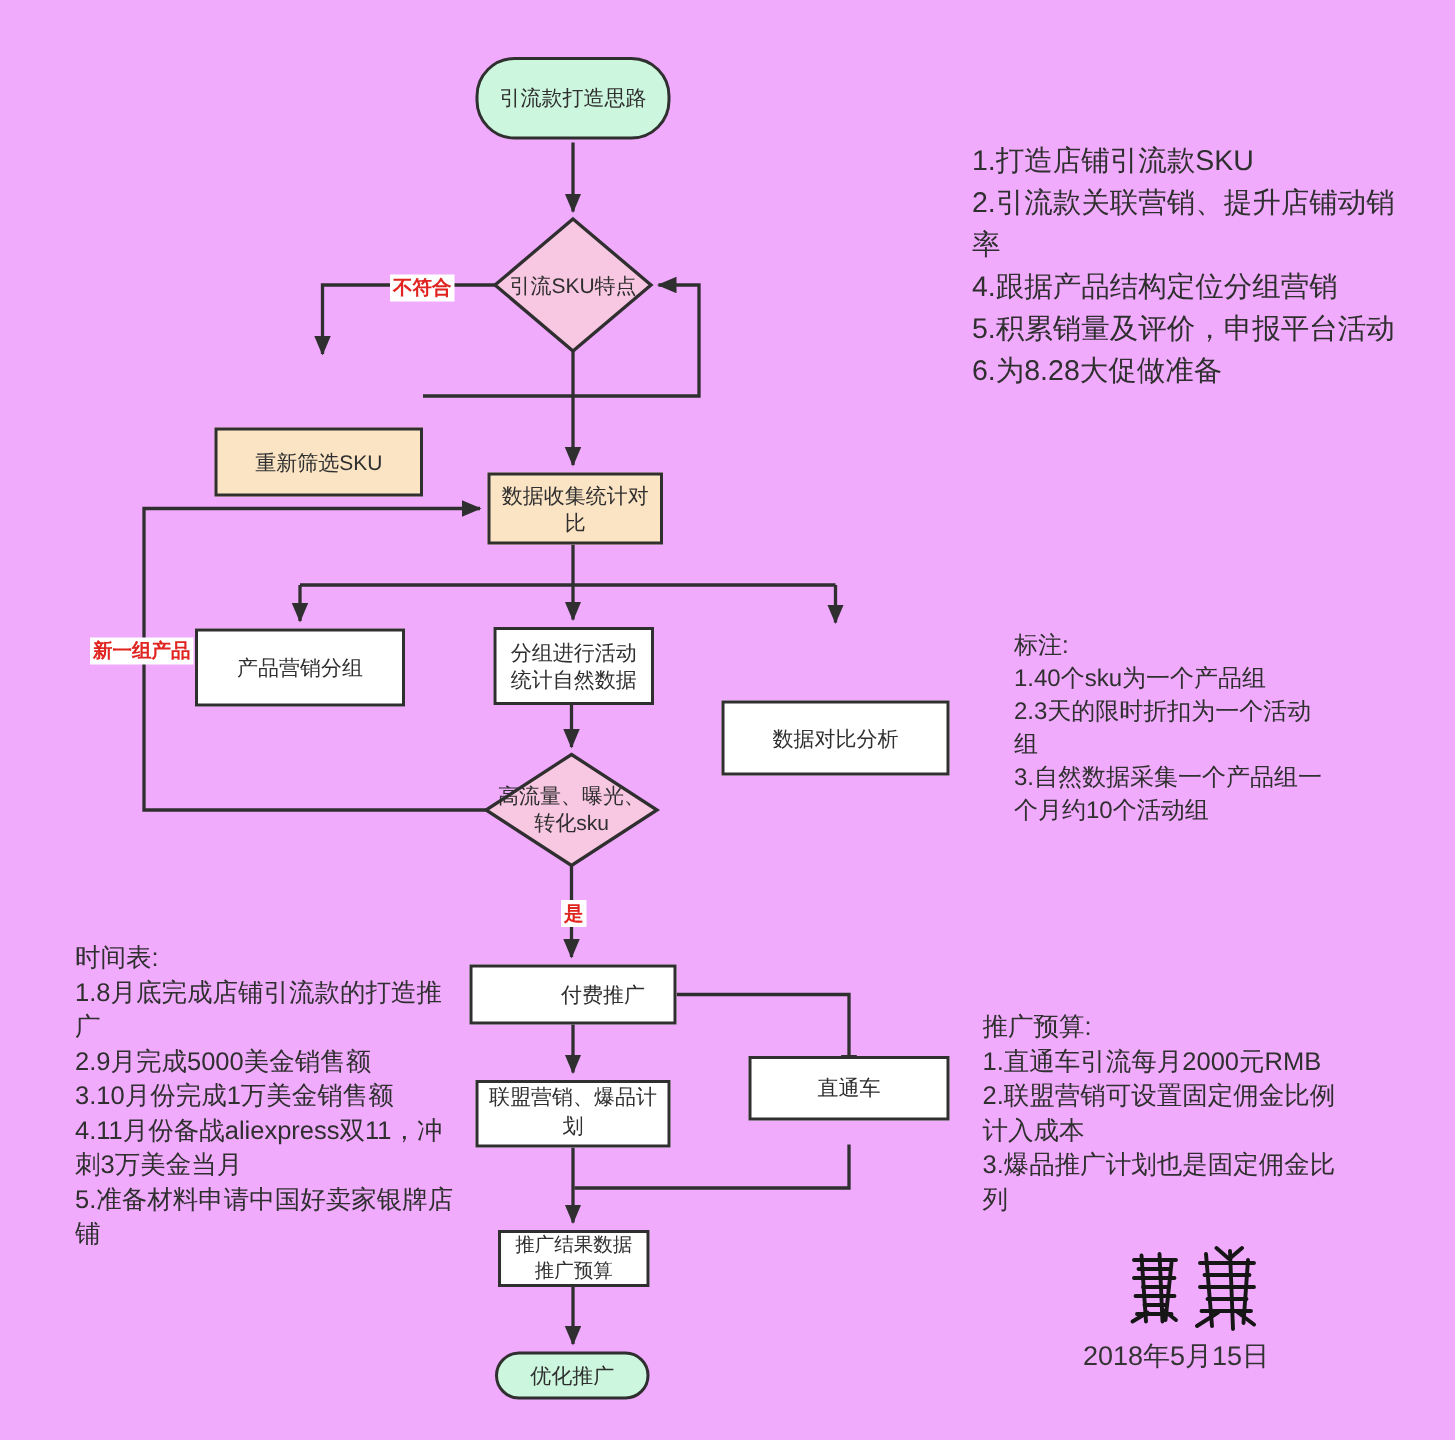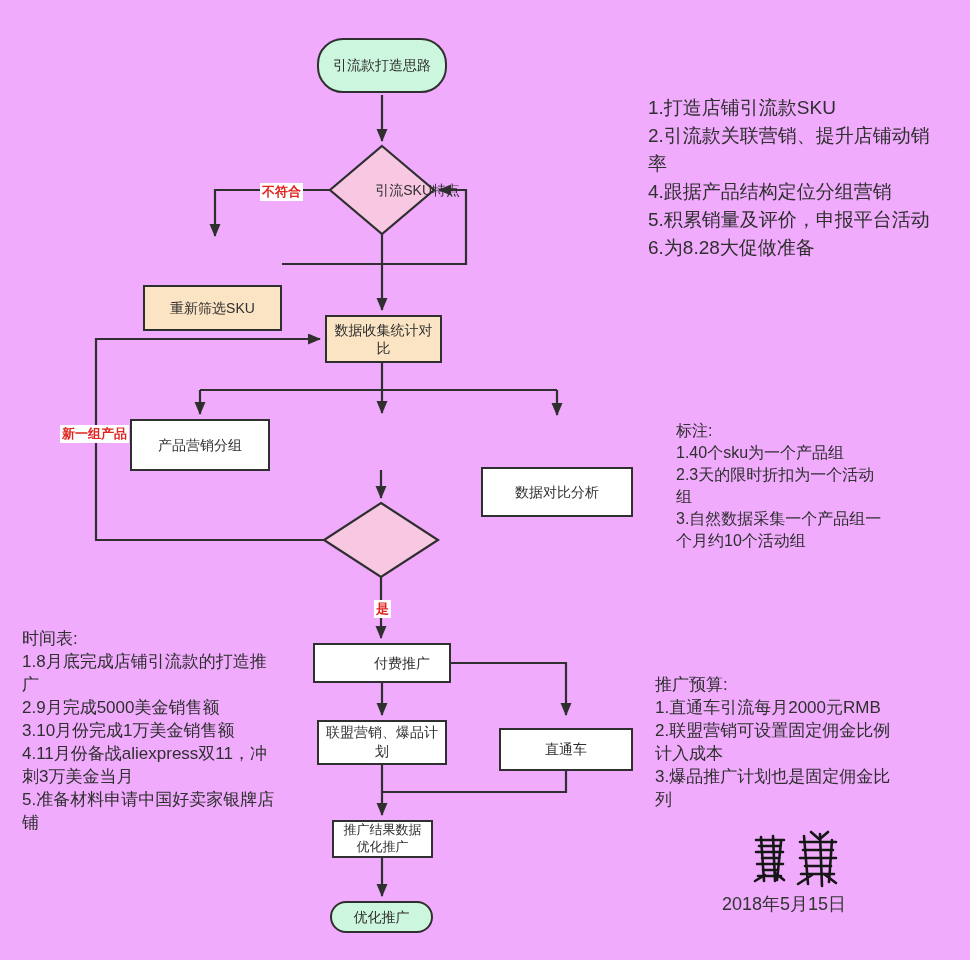--- a/index.html
+++ b/index.html
@@ -24,21 +24,21 @@
   .edge-label{
     position:absolute;color:#e02420;font-weight:bold;font-size:13px;
     background:#ffffff;padding:0 2px;white-space:nowrap;
   }
   .textblock{
     position:absolute;white-space:pre-line;color:#2f2f2f;
   }
   .tb-goals{font-size:19px;line-height:28px;width:330px;}
   .tb-annotation{font-size:16px;line-height:22px;width:280px;}
   .tb-budget{font-size:17px;line-height:23px;width:300px;}
-  .tb-timeline{font-size:17px;line-height:23px;width:320px;}
+  .tb-timeline{font-size:17px;line-height:23px;width:320px;margin-left:28px;}
   .date{position:absolute;font-size:18px;color:#333;}
   .sig{position:absolute;}
 </style>
 </head>
 <body>
 
 <div id="canvas">
 
   <svg id="edges" width="970" height="960" viewBox="0 0 970 960">
     <defs>
@@ -63,42 +63,46 @@
     <path d="M566,763 L566,792 L383,792" stroke="#2f2f2f" stroke-width="2.2" fill="none"></path>
     <path d="M382,765 L382,815" stroke="#2f2f2f" stroke-width="2.2" fill="none" marker-end="url(#arrow)"></path>
     <path d="M382,858 L382,896" stroke="#2f2f2f" stroke-width="2.2" fill="none" marker-end="url(#arrow)"></path>
 
     <polygon points="382,146 434,190 382,234 330,190" fill="#f8c7e2" stroke="#2f2f2f" stroke-width="2.2"></polygon>
     <polygon points="381,503 438,540 381,577 324,540" fill="#f8c7e2" stroke="#2f2f2f" stroke-width="2.2"></polygon>
   </svg>
 
   <div class="node mint pill" style="left:317px;top:38px;width:130px;height:55px;"><span>引流款打造思路</span></div>
 
-  <div class="diamond-label" style="left:336px;top:182px;width:124px;text-align:right;">引流SKU特点</div>
+  <div class="diamond-label" style="left:320px;top:182px;width:124px;">引流SKU特点</div>
 
   <div class="node peach" style="left:143px;top:241px;width:139px;height:46px;margin-top:44px;"><span>重新筛选SKU</span></div>
 
   <div class="node peach" style="left:325px;top:315px;width:117px;height:48px;"><span>数据收集统计对
 比</span></div>
 
   <div class="node" style="left:130px;top:419px;width:140px;height:52px;"><span>产品营销分组</span></div>
 
+  <div class="node" style="left:329px;top:418px;width:107px;height:52px;"><span>分组进行活动
+统计自然数据</span></div>
 
   <div class="node" style="left:481px;top:420px;width:152px;height:50px;margin-top:47px;"><span>数据对比分析</span></div>
 
+  <div class="diamond-label" style="left:316px;top:522px;width:130px;">高流量、曝光、
+转化sku</div>
 
   <div class="node" style="left:313px;top:643px;width:138px;height:40px;padding-left:40px;"><span>付费推广</span></div>
 
   <div class="node" style="left:317px;top:720px;width:130px;height:45px;font-family:Liberation Serif, serif;"><span>联盟营销、爆品计
 划</span></div>
 
-  <div class="node" style="left:499px;top:728px;width:134px;height:43px;"><span>直通车</span></div>
+  <div class="node" style="left:499px;top:704px;width:134px;height:43px;"><span>直通车</span></div>
 
   <div class="node" style="left:332px;top:820px;width:101px;height:38px;font-size:13px;"><span>推广结果数据
-优化推广</span></div>
+推广预算</span></div>
 
   <div class="node mint pill-sm" style="left:330px;top:901px;width:103px;height:32px;"><span>优化推广</span></div>
 
   <div class="edge-label" style="left:224px;top:183px;margin-left:36px;">不符合</div>
   <div class="edge-label" style="left:60px;top:425px;">新一组产品</div>
   <div class="edge-label" style="left:374px;top:600px;">是</div>
 
   <div class="textblock tb-goals" style="left:648px;top:94px;">1.打造店铺引流款SKU
 2.引流款关联营销、提升店铺动销
 率

